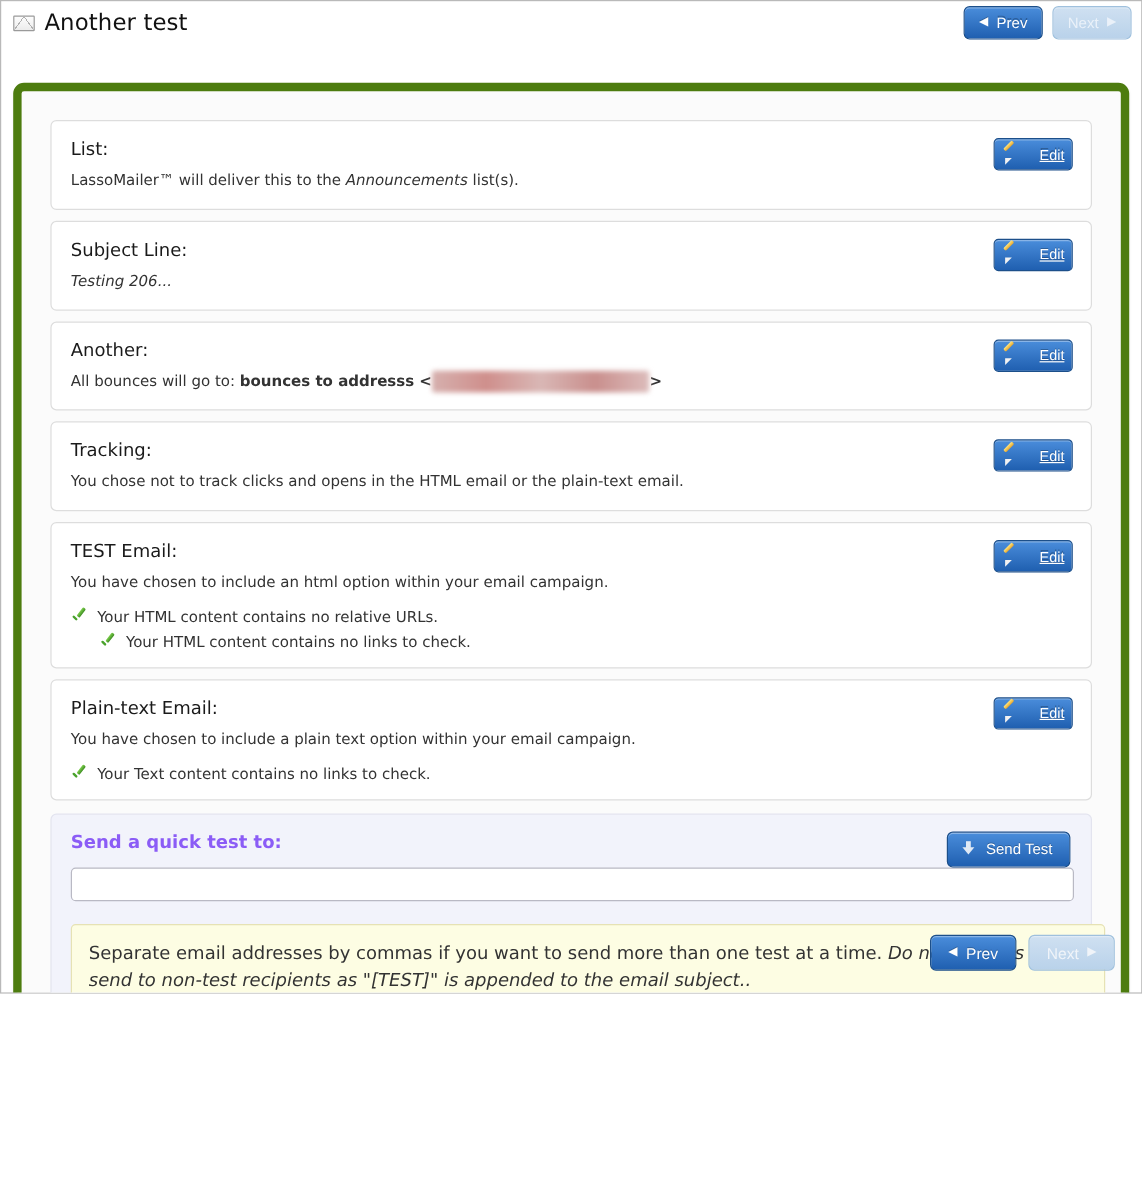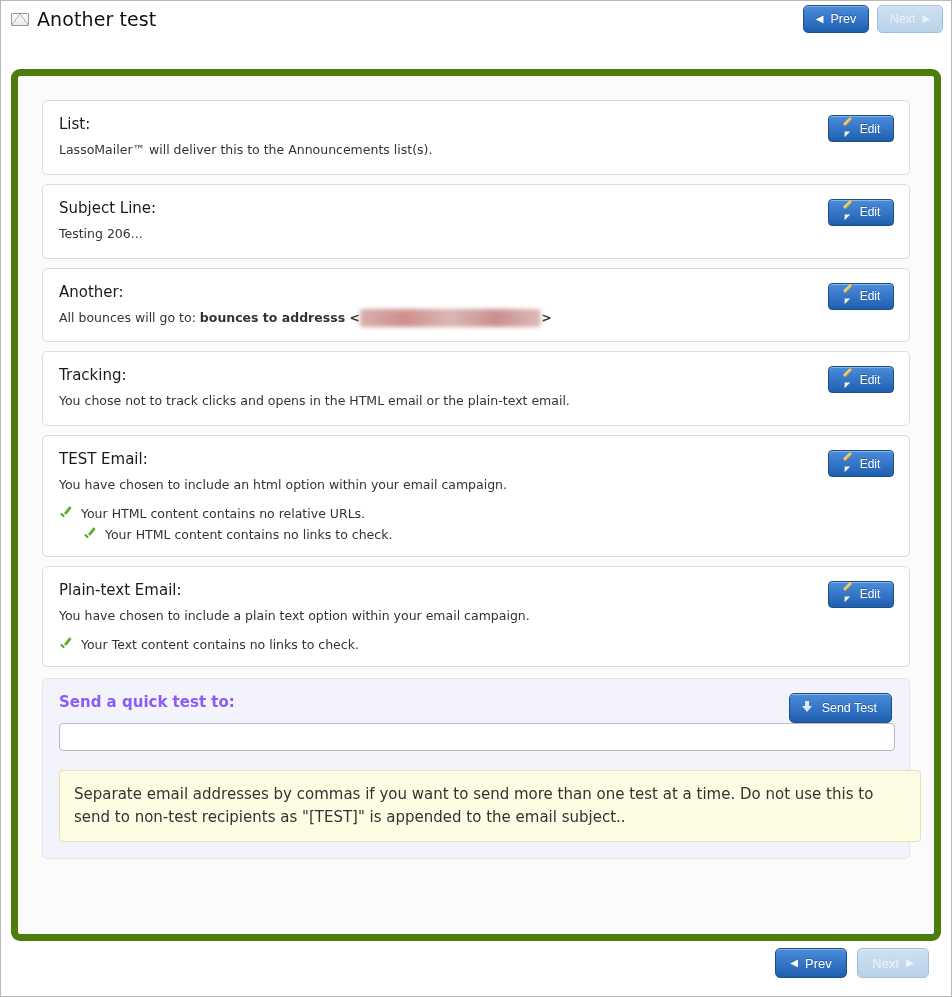--- a/index.html
+++ b/index.html
@@ -7,21 +7,21 @@
     margin: 0; padding: 0;
     width: 952px; height: 997px;
     background: #ffffff;
     font-family: "DejaVu Sans", "Liberation Sans", sans-serif;
     font-size: 13px;
     color: #222;
   }
   .page {
     position: relative;
     width: 952px;
-    height: 997px;
+    height: 828px;
     overflow: hidden;
     border: 1px solid #b9b9b9;
     background: #fff;
   }
 
   
   .header {
     height: 36px;
     display: flex;
     align-items: center;
@@ -110,21 +110,21 @@
     font-size: 15px;
     font-weight: 400;
     color: #1a1a1a;
   }
   .card p {
     margin: 0;
     font-size: 12.5px;
     color: #333;
     line-height: 1.5;
   }
-  .i { }
+  .i { font-style: italic; }
   .b { font-weight: bold; }
 
   .redacted {
     display: inline-block;
     color: transparent;
     background: linear-gradient(90deg,#d6b0ae,#cf8f8c,#d9b7b5,#c98f8d,#dcbcbb);
     filter: blur(2.2px);
     border-radius: 2px;
     padding: 0 2px;
     user-select: none;
@@ -137,24 +137,25 @@
     width: 66px;
     height: 27px;
     border-radius: 4px;
     border: 1px solid #1c4f8a;
     background: linear-gradient(#4a8ddb, #1f5fb0);
     box-shadow: inset 0 1px 0 rgba(255,255,255,.35);
     color: #fff;
     font-size: 12px;
     display: inline-flex;
     align-items: center;
-    justify-content: center;
+    justify-content: space-between;
     gap: 6px;
     cursor: pointer;
     text-shadow: 0 -1px 0 rgba(0,0,0,.25);
+    text-decoration: underline;
   }
   .pencil {
     display: inline-block;
     width: 12px; height: 12px;
     position: relative;
   }
   .pencil:before {
     content: "";
     position: absolute; left: 1px; top: 1px;
     width: 10px; height: 3px;

